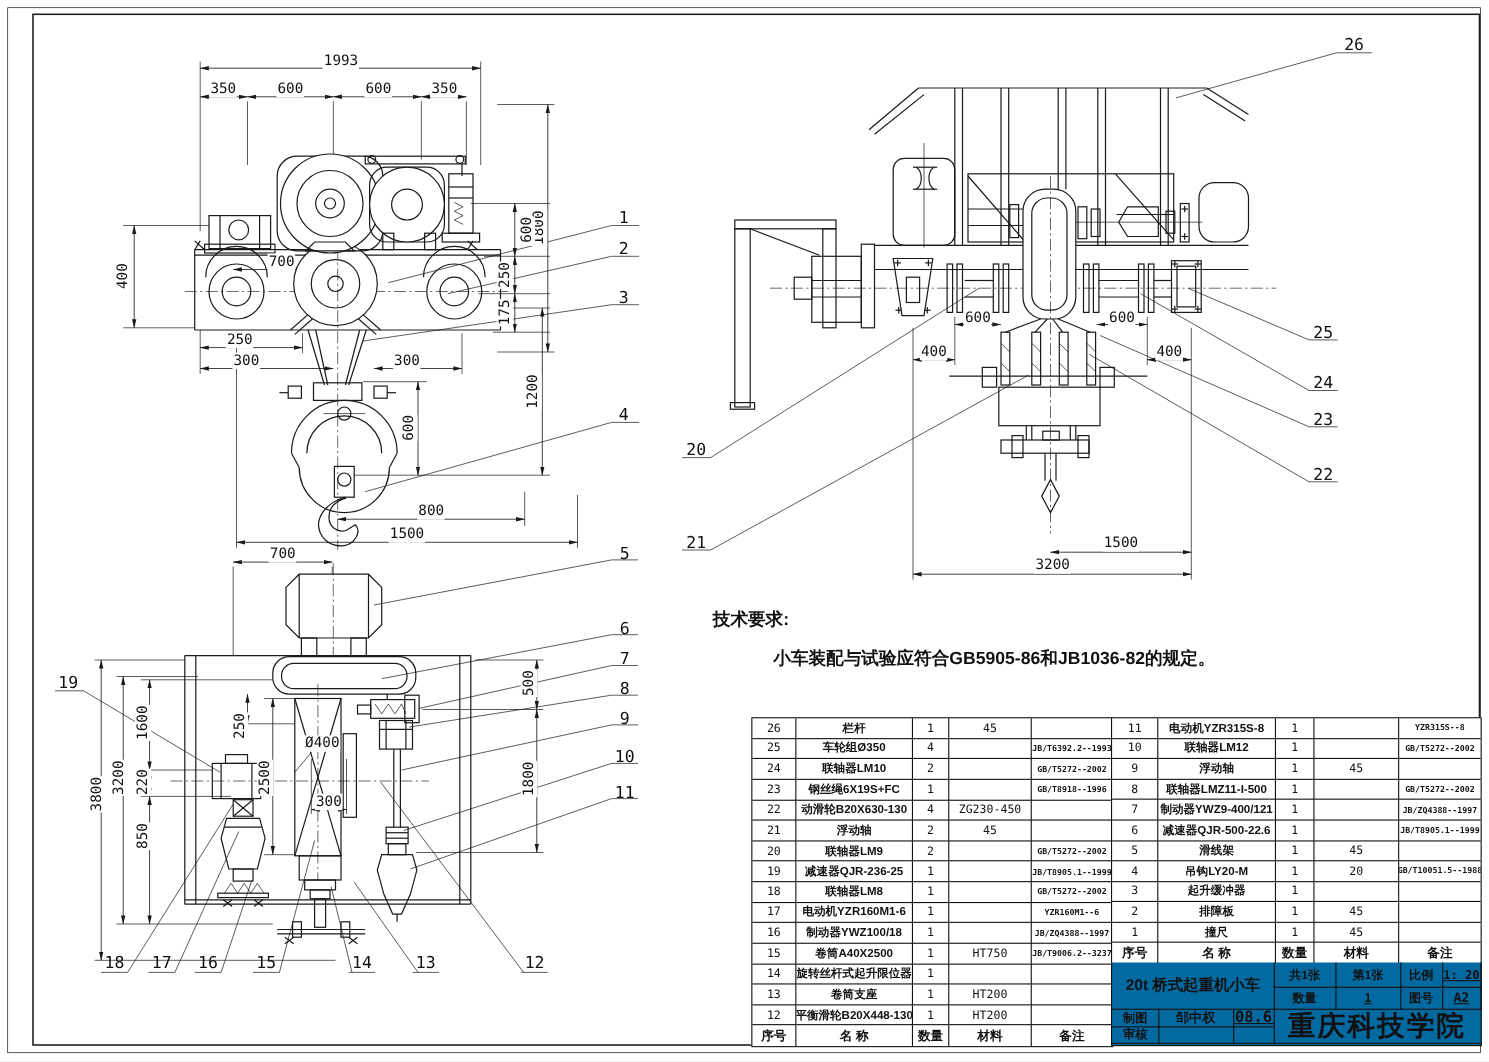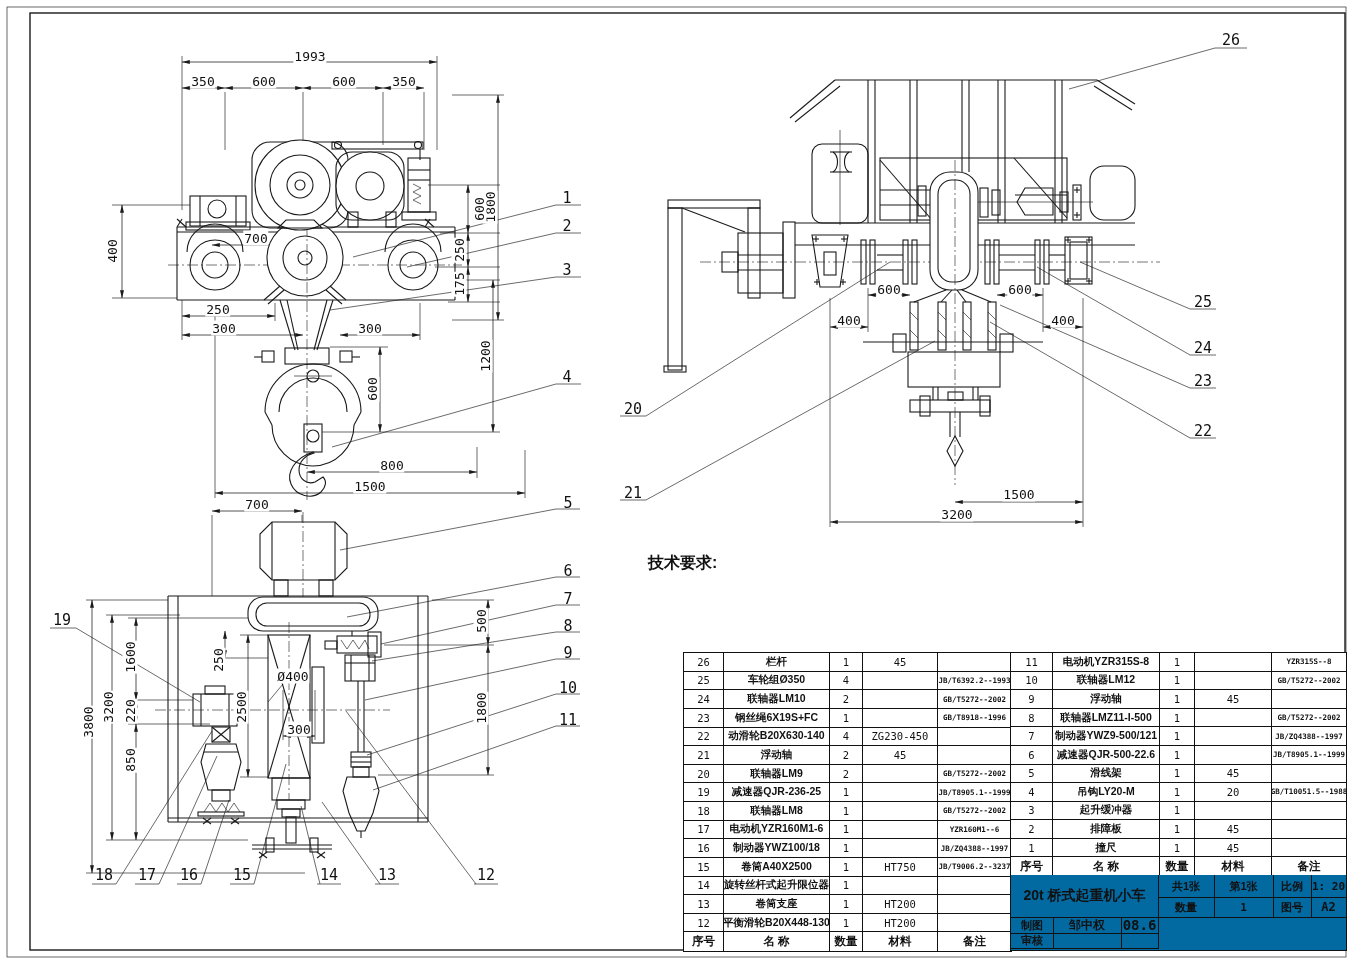--- a/index.html
+++ b/index.html
@@ -31,21 +31,21 @@
   .bc.name{font:bold 10.5px "Liberation Sans","DejaVu Sans",sans-serif;text-align:center;}
   .bc.remark{font:7.5px "DejaVu Sans Mono",monospace;font-weight:700;text-align:center;}
   .bc:nth-child(5n){border-right:none;}
   .bc.hd{font:bold 11.5px "Liberation Sans","DejaVu Sans",sans-serif;border-bottom:none;}
   
   #title-block{position:absolute;left:1010px;top:875px;width:335px;height:75px;
                border:1.6px solid #111;border-top:none;background:#0369a1;}
   .tc{position:absolute;border-right:1px solid #111;border-bottom:1px solid #111;
       display:flex;align-items:center;justify-content:center;overflow:hidden;white-space:nowrap;
       font:bold 11px "Liberation Sans","DejaVu Sans",sans-serif;}
-  .tc.val{font:11px "DejaVu Sans Mono",monospace;font-weight:700;}
+  .tc.val{font:11px "DejaVu Sans Mono",monospace;font-weight:700;text-decoration:underline;}
 </style>
 </head>
 <body>
 
 <div id="sheet">
 
 <svg width="1354" height="965" viewBox="0 0 1354 965">
   <defs>
     <marker id="ar" viewBox="0 0 10 6" refX="9.5" refY="3" markerWidth="11" markerHeight="6.6" orient="auto-start-reverse">
       <path d="M10 3 L0 0.6 L0 5.4 Z" fill="#1a1a1a"></path>
@@ -545,20 +545,21 @@
 <div class="lab" style="left:957px;top:514px">3200</div>
 <div class="ldr" style="left:1231px;top:40px">26</div>
 <div class="ldr" style="left:1203px;top:302px">25</div>
 <div class="ldr" style="left:1203px;top:348px">24</div>
 <div class="ldr" style="left:1203px;top:381px">23</div>
 <div class="ldr" style="left:1203px;top:431px">22</div>
 <div class="ldr" style="left:633px;top:409px">20</div>
 <div class="ldr" style="left:633px;top:493px">21</div>
 
 <div class="txt" id="tech-head">技术要求:</div>
+<div class="txt" id="tech-body">小车装配与试验应符合GB5905-86和JB1036-82的规定。</div>
 
 <div class="bom" id="bom-left">
       <div class="bc no">26</div>
       <div class="bc name">栏杆</div>
       <div class="bc qty">1</div>
       <div class="bc material">45</div>
       <div class="bc remark"></div>
       <div class="bc no">25</div>
       <div class="bc name">车轮组Ø350</div>
       <div class="bc qty">4</div>
@@ -568,21 +569,21 @@
       <div class="bc name">联轴器LM10</div>
       <div class="bc qty">2</div>
       <div class="bc material"></div>
       <div class="bc remark">GB/T5272--2002</div>
       <div class="bc no">23</div>
       <div class="bc name">钢丝绳6X19S+FC</div>
       <div class="bc qty">1</div>
       <div class="bc material"></div>
       <div class="bc remark">GB/T8918--1996</div>
       <div class="bc no">22</div>
-      <div class="bc name">动滑轮B20X630-140</div>
+      <div class="bc name">动滑轮B20X630-130</div>
       <div class="bc qty">4</div>
       <div class="bc material">ZG230-450</div>
       <div class="bc remark"></div>
       <div class="bc no">21</div>
       <div class="bc name">浮动轴</div>
       <div class="bc qty">2</div>
       <div class="bc material">45</div>
       <div class="bc remark"></div>
       <div class="bc no">20</div>
       <div class="bc name">联轴器LM9</div>
@@ -650,21 +651,21 @@
       <div class="bc name">浮动轴</div>
       <div class="bc qty">1</div>
       <div class="bc material">45</div>
       <div class="bc remark"></div>
       <div class="bc no">8</div>
       <div class="bc name">联轴器LMZ11-I-500</div>
       <div class="bc qty">1</div>
       <div class="bc material"></div>
       <div class="bc remark">GB/T5272--2002</div>
       <div class="bc no">7</div>
-      <div class="bc name">制动器YWZ9-500/121</div>
+      <div class="bc name">制动器YWZ9-400/121</div>
       <div class="bc qty">1</div>
       <div class="bc material"></div>
       <div class="bc remark">JB/ZQ4388--1997</div>
       <div class="bc no">6</div>
       <div class="bc name">减速器QJR-500-22.6</div>
       <div class="bc qty">1</div>
       <div class="bc material"></div>
       <div class="bc remark">JB/T8905.1--1999</div>
       <div class="bc no">5</div>
       <div class="bc name">滑线架</div>
@@ -707,15 +708,16 @@
   <div class="tc" style="left:147px;top:22px;width:56px;height:20px">数量</div>
   <div class="tc val" style="left:203px;top:22px;width:59px;height:20px">1</div>
   <div class="tc" style="left:262px;top:22px;width:38px;height:20px">图号</div>
   <div class="tc val" style="left:300px;top:22px;width:35px;height:20px;font-size:12px">A2</div>
   <div class="tc" style="left:0;top:42px;width:42px;height:16px">制图</div>
   <div class="tc" style="left:42px;top:42px;width:68px;height:16px;font-size:12px">邹中权</div>
   <div class="tc val" style="left:110px;top:42px;width:37px;height:16px;font-size:14px">2008.6.5</div>
   <div class="tc" style="left:0;top:58px;width:42px;height:15px">审核</div>
   <div class="tc" style="left:42px;top:58px;width:68px;height:15px"></div>
   <div class="tc" style="left:110px;top:58px;width:37px;height:15px"></div>
+  <div class="tc" style="left:147px;top:42px;width:188px;height:31px;font-size:25px;letter-spacing:2px;border-right:none">重庆科技学院</div>
 </div>
 
 </div>
 
 </body></html>

